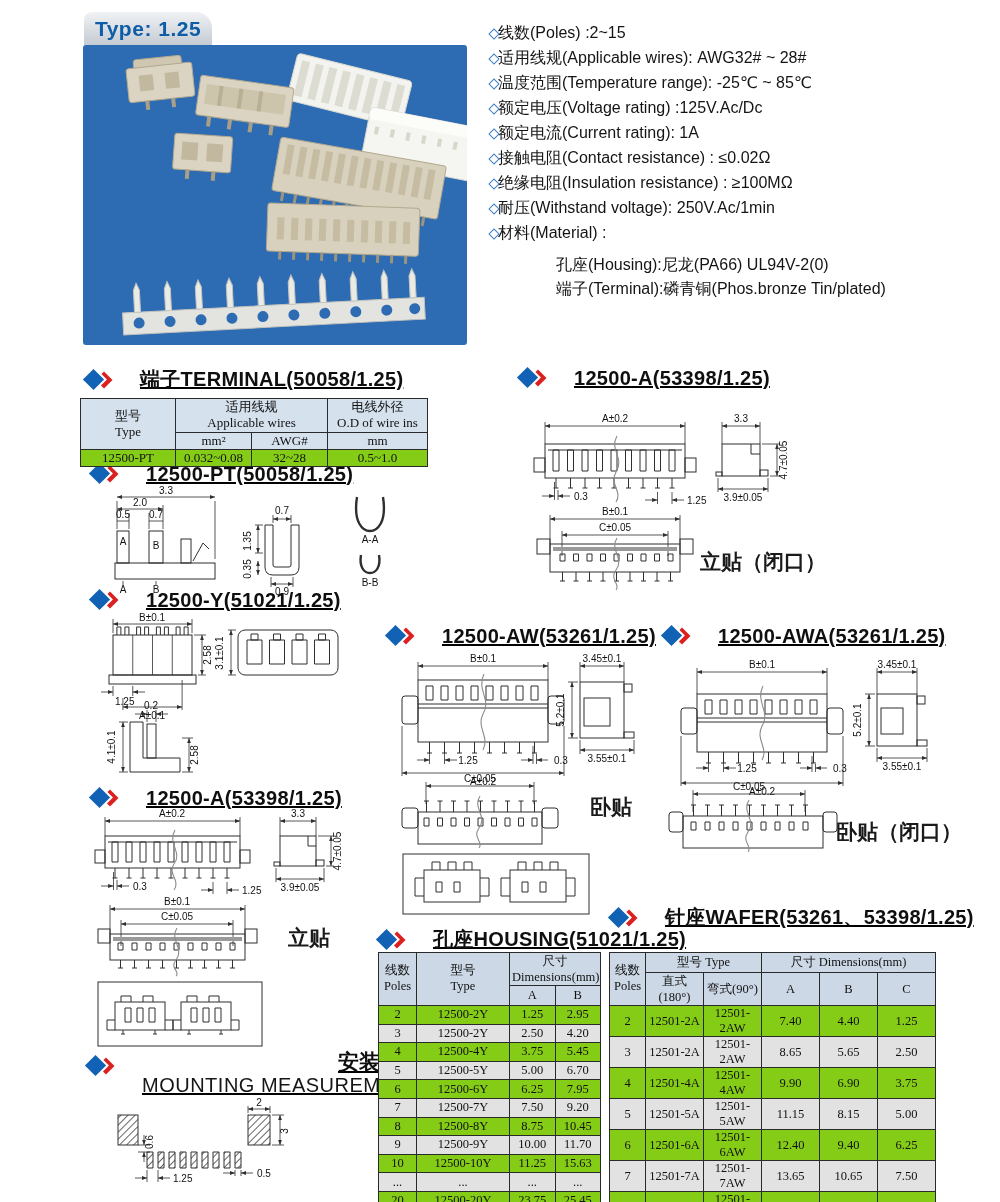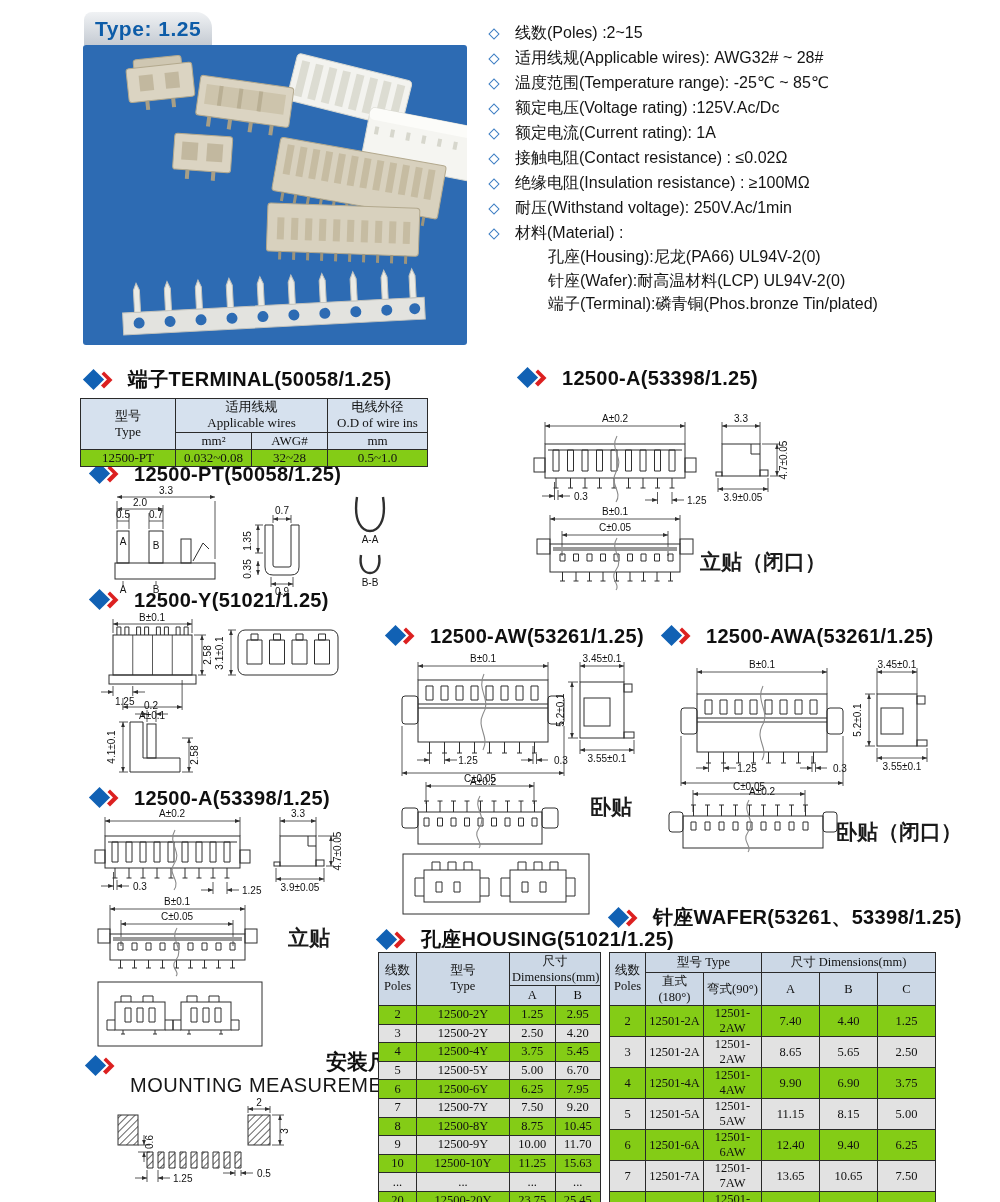--- a/index.html
+++ b/index.html
@@ -13,27 +13,27 @@
     background:linear-gradient(180deg,#f0f2f4,#c5cbd3);
     border-radius:8px 16px 0 0;color:#0d5ca8;font-weight:bold;font-size:21px;
     display:flex;align-items:center;justify-content:center;letter-spacing:.5px;}
 
   
   .spec{left:490px;top:14px;width:500px;}
   .spec-title{display:flex;align-items:center;gap:8px;font-size:22px;color:#2c2c2c;
     padding-bottom:7px;border-bottom:1.5px solid #9aa0a6;}
   .big-dia{width:11px;height:11px;border:2px solid #3f7fc4;transform:rotate(45deg);flex:0 0 auto;}
   ul.spec-list{list-style:none;margin:7px 0 0;padding:0;font-size:16px;color:#141414;}
-  ul.spec-list li{display:flex;align-items:center;gap:17px;height:25px;}
+  ul.spec-list li{display:flex;align-items:center;gap:0;height:25px;}
   .dia{width:8px;height:8px;border:1.6px solid #3f7fc4;transform:rotate(45deg);flex:0 0 auto;}
-  ul.mat-list{list-style:none;margin:0;padding:0 0 0 58px;font-size:16px;color:#141414;}
+  ul.mat-list{list-style:none;margin:8px;padding:0 0 0 58px;font-size:16px;color:#141414;}
   ul.mat-list li{height:23.5px;display:flex;align-items:center;}
 
   
-  .sec{display:flex;align-items:center;gap:12px;}
+  .sec{display:flex;align-items:center;gap:24px;text-decoration:underline;}
   .dd{position:relative;width:32px;height:24px;flex:0 0 auto;}
   .dd .dr{position:absolute;left:14px;top:6px;width:12px;height:12px;background:#dc2020;transform:rotate(45deg);}
   .dd .db{position:absolute;left:2px;top:4px;width:15px;height:15px;background:#1161b4;
           transform:rotate(45deg);box-shadow:0 0 0 2px #fff;}
   .sec-t{font-size:20px;font-weight:bold;color:#0f0f0f;letter-spacing:.3px;white-space:nowrap;}
   .m-title{line-height:1.15;text-align:right;}
   .m-title .zh{font-size:21px;font-weight:bold;color:#0f0f0f;}
   .m-title .en{font-size:20px;font-weight:500;color:#161616;letter-spacing:.5px;}
 
   
@@ -189,23 +189,20 @@
           <span>耐压(Withstand voltage): 250V.Ac/1min</span>
         </li>
         <li>
           <span class="dia"></span>
           <span>材料(Material) :</span>
         </li>
       </ul>
     <ul class="mat-list">
         <li>
           <span>孔座(Housing):尼龙(PA66) UL94V-2(0)</span>
-        </li>
-        <li>
-          <span>针座(Wafer):耐高温材料(LCP) UL94V-2(0)</span>
         </li>
         <li>
           <span>端子(Terminal):磷青铜(Phos.bronze Tin/plated)</span>
         </li>
       </ul>
   </div>
 
   <div class="abs sec" style="left:84px;top:366px">
     <span class="dd">
         <i class="dr"></i>

